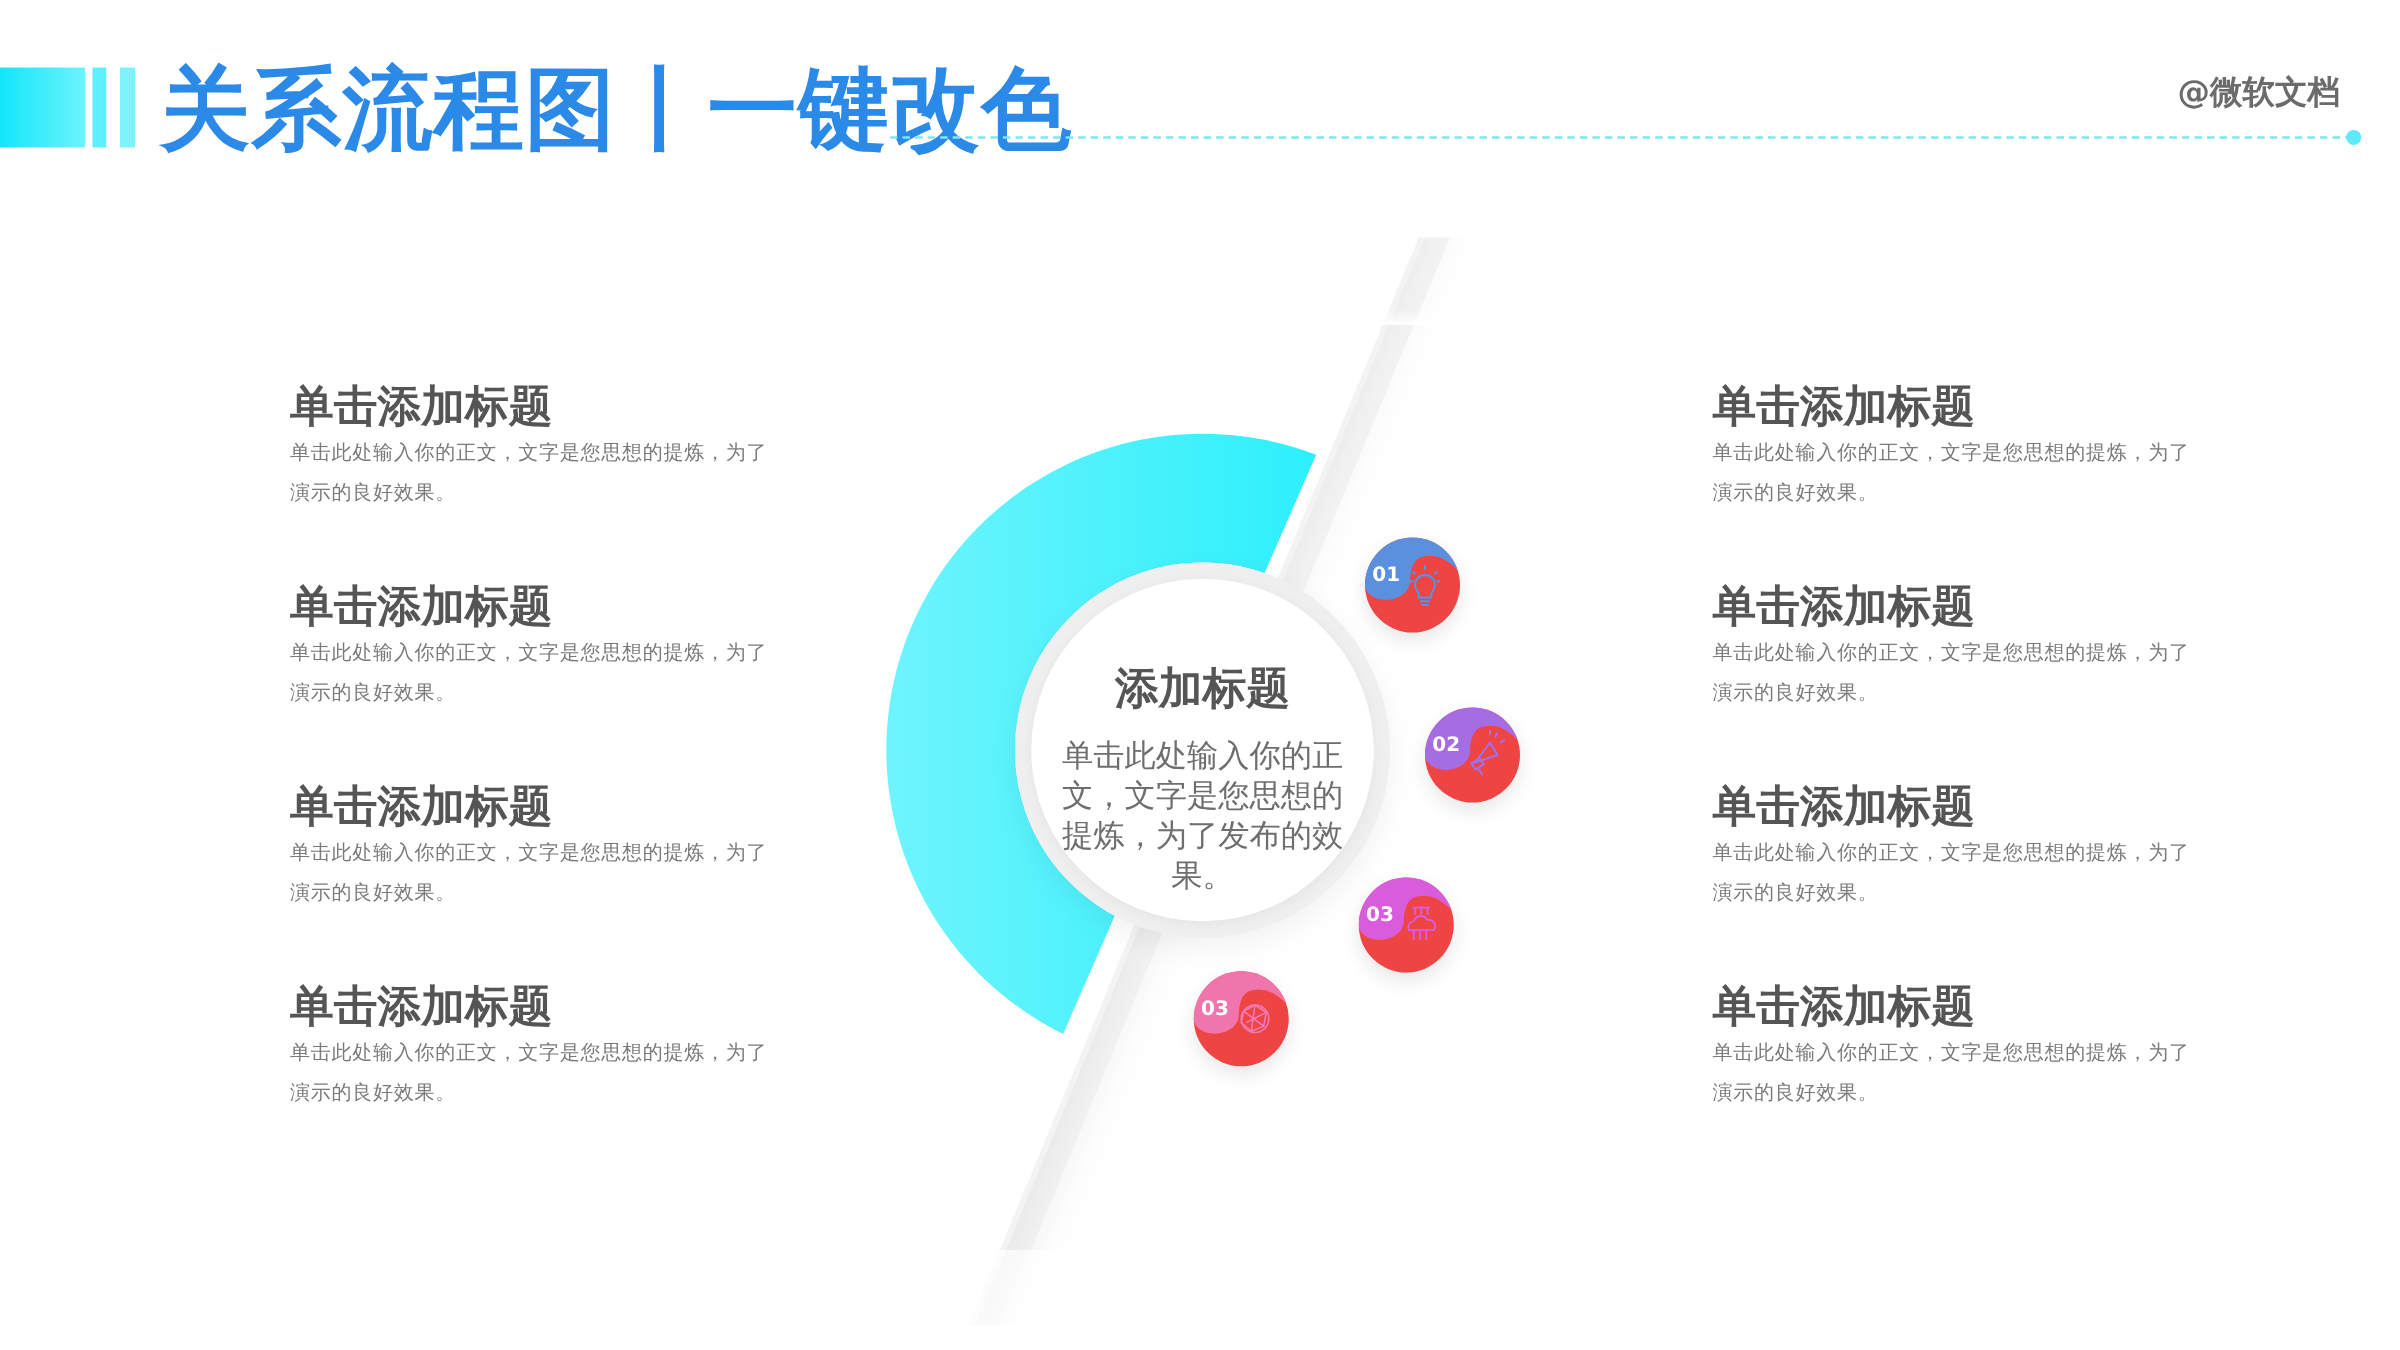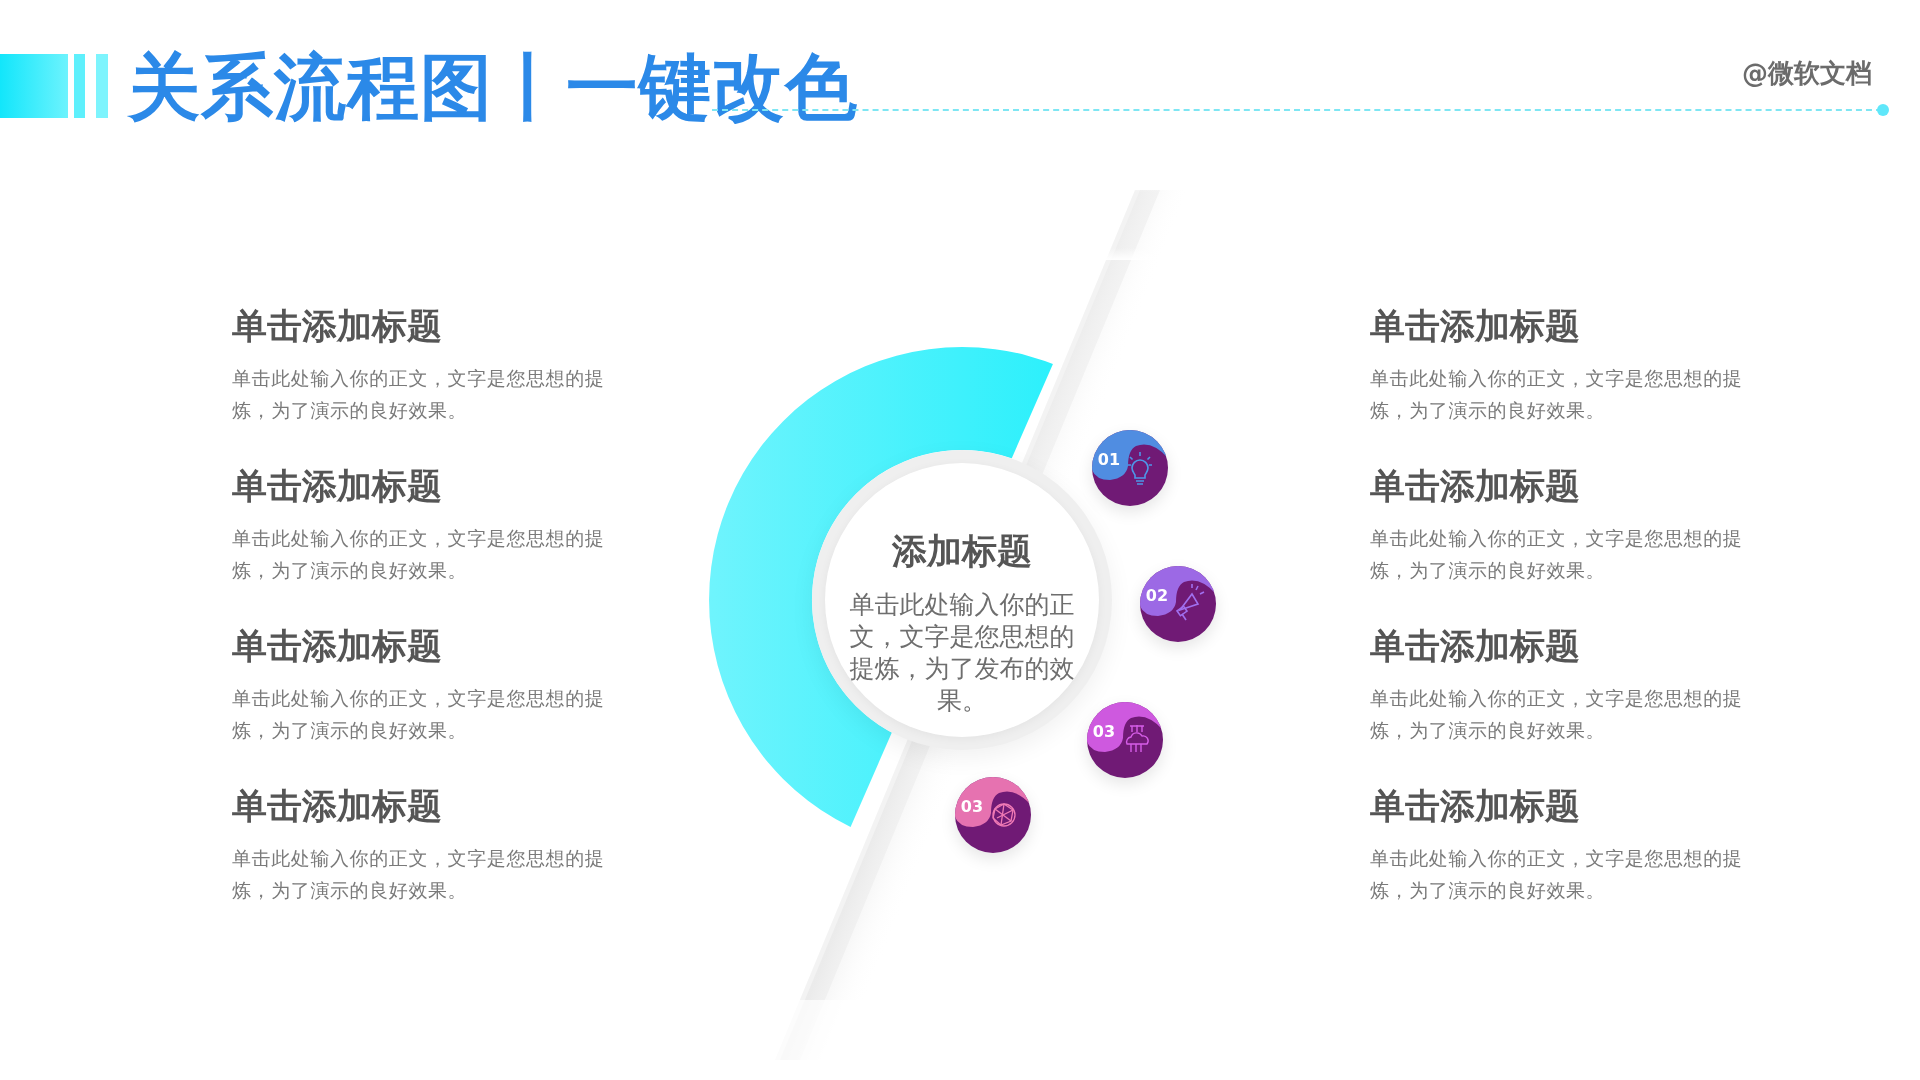--- a/index.html
+++ b/index.html
@@ -27,30 +27,30 @@
   .center-outer { position: absolute; left: 812px; top: 450px; width: 300px; height: 300px; border-radius: 50%;
     background: #efefef; box-shadow: 0 8px 24px rgba(0,0,0,0.06); }
   .center-inner { position: absolute; left: 825px; top: 463px; width: 274px; height: 274px; border-radius: 50%;
     background: #ffffff; box-shadow: 0 2px 10px rgba(0,0,0,0.05); }
   .center-title { position: absolute; left: 812px; top: 531px; width: 300px; text-align: center;
     font-size: 35px; font-weight: bold; color: #555555; line-height: 40px; }
   .center-body { position: absolute; left: 842px; top: 589px; width: 240px; text-align: center;
     font-size: 25px; color: #6e6e6e; line-height: 32px; }
 
   
-  .badge { position: absolute; width: 76px; height: 76px; border-radius: 50%; background: #701a75;
+  .badge { position: absolute; width: 76px; height: 76px; border-radius: 50%; background: #ef4444;
     box-shadow: 0 6px 16px rgba(0,0,0,0.10); overflow: hidden; }
   .badge svg { position: absolute; left: 0; top: 0; }
   .badge-num { position: absolute; left: 2px; top: 20px; width: 30px; text-align: center;
     font-size: 16px; font-weight: bold; color: #ffffff; font-family: "DejaVu Sans", sans-serif; }
 
   
   .tb { position: absolute; width: 400px; }
   .tb-title { font-size: 35px; font-weight: bold; color: #555555; line-height: 40px; white-space: nowrap; }
-  .tb-body { margin-top: 16px; font-size: 19px; color: #7a7a7a; line-height: 32px; letter-spacing: 0.6px; width: 392px; }
+  .tb-body { margin-top: 0; font-size: 16px; color: #7a7a7a; line-height: 32px; letter-spacing: 0.6px; width: 392px; }
 </style>
 </head>
 <body>
 
 <div class="hdr-block"></div>
 <div class="hdr-bar1"></div>
 <div class="hdr-bar2"></div>
 <div class="hdr-title">关系流程图丨一键改色</div>
 <div class="hdr-line"></div>
 <div class="hdr-dot"></div>

